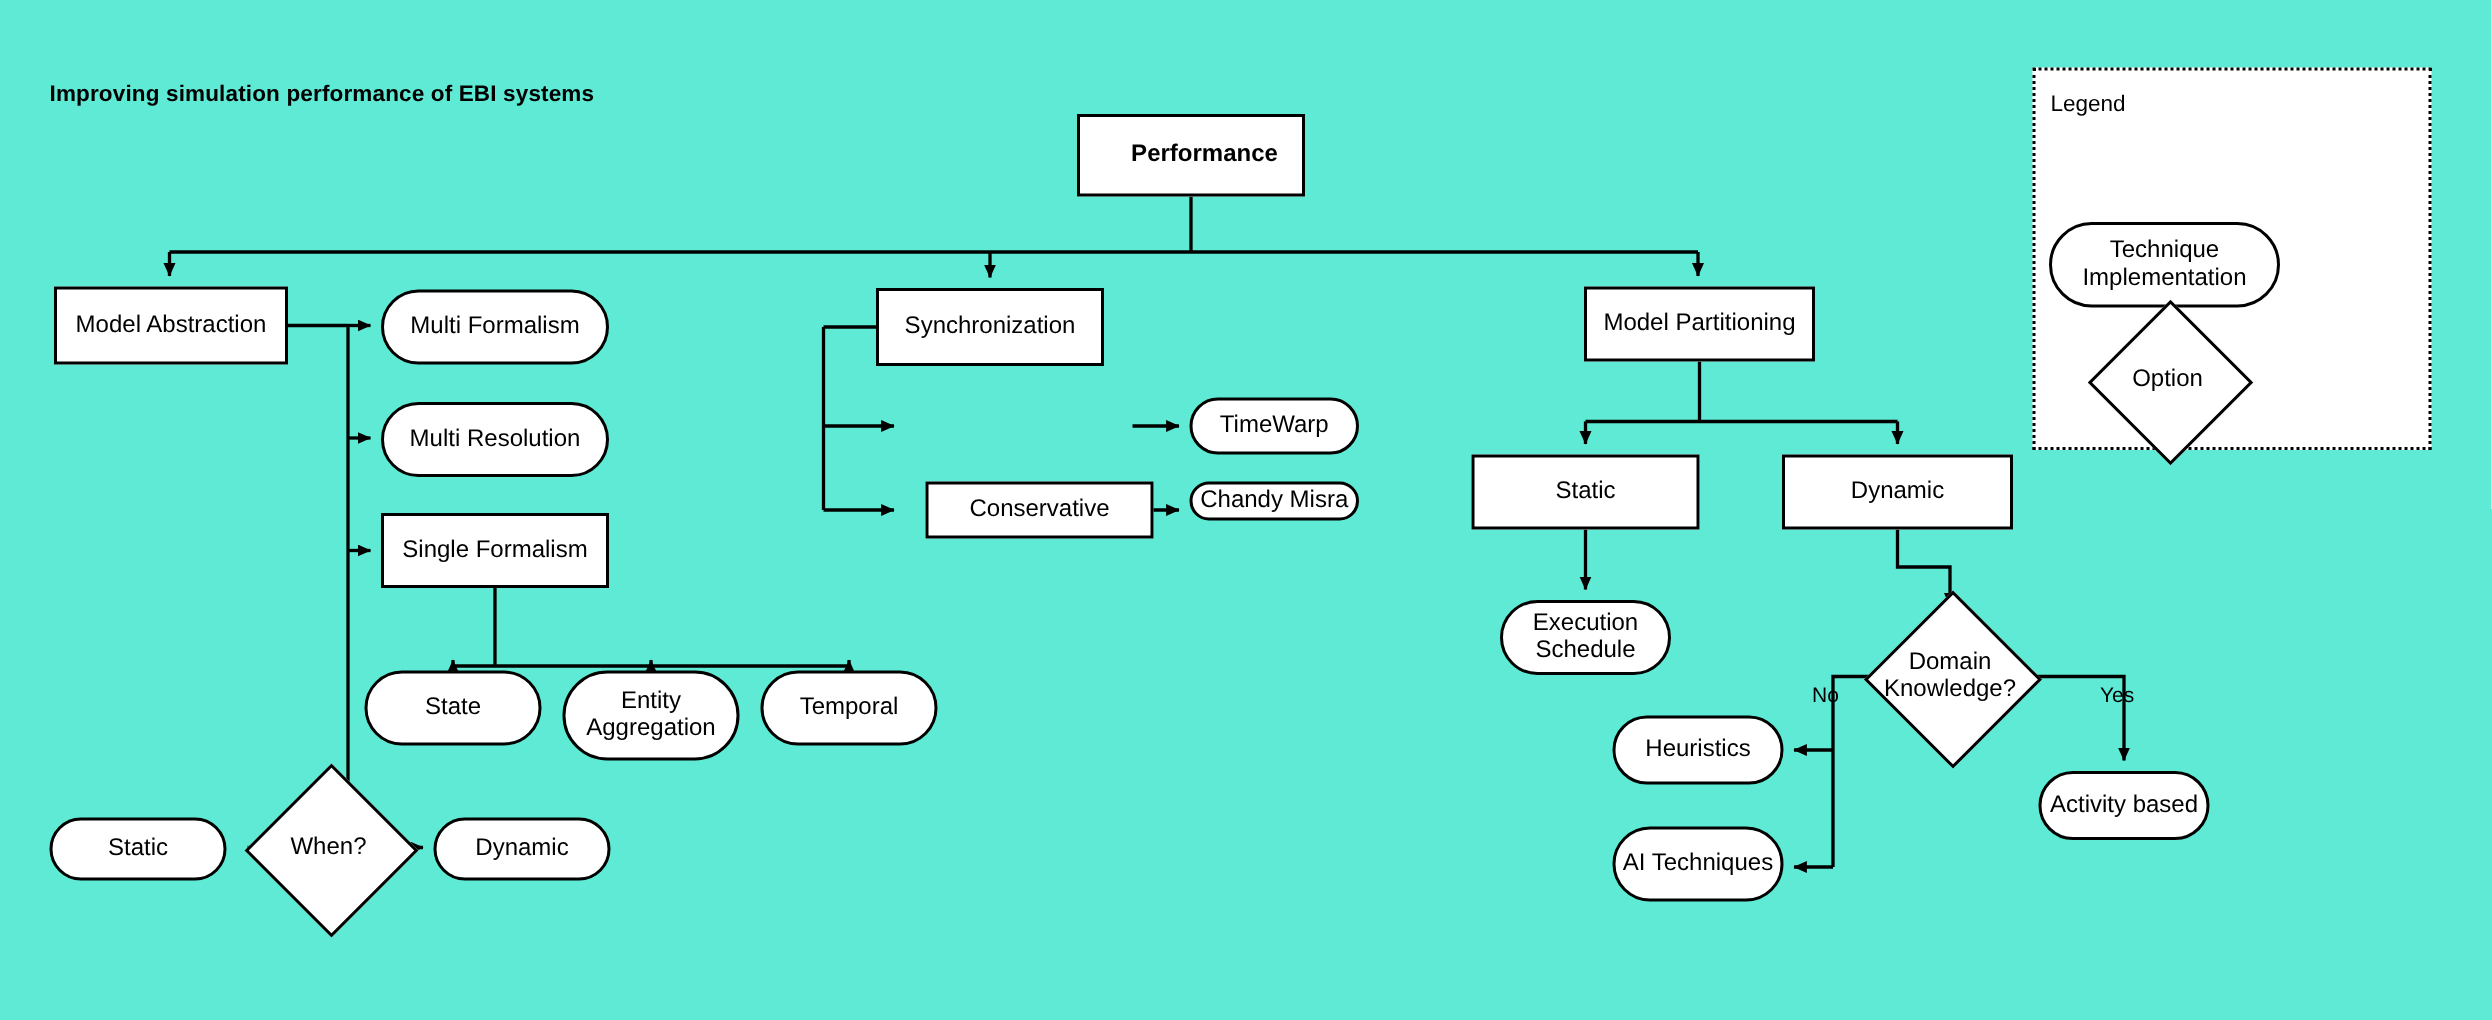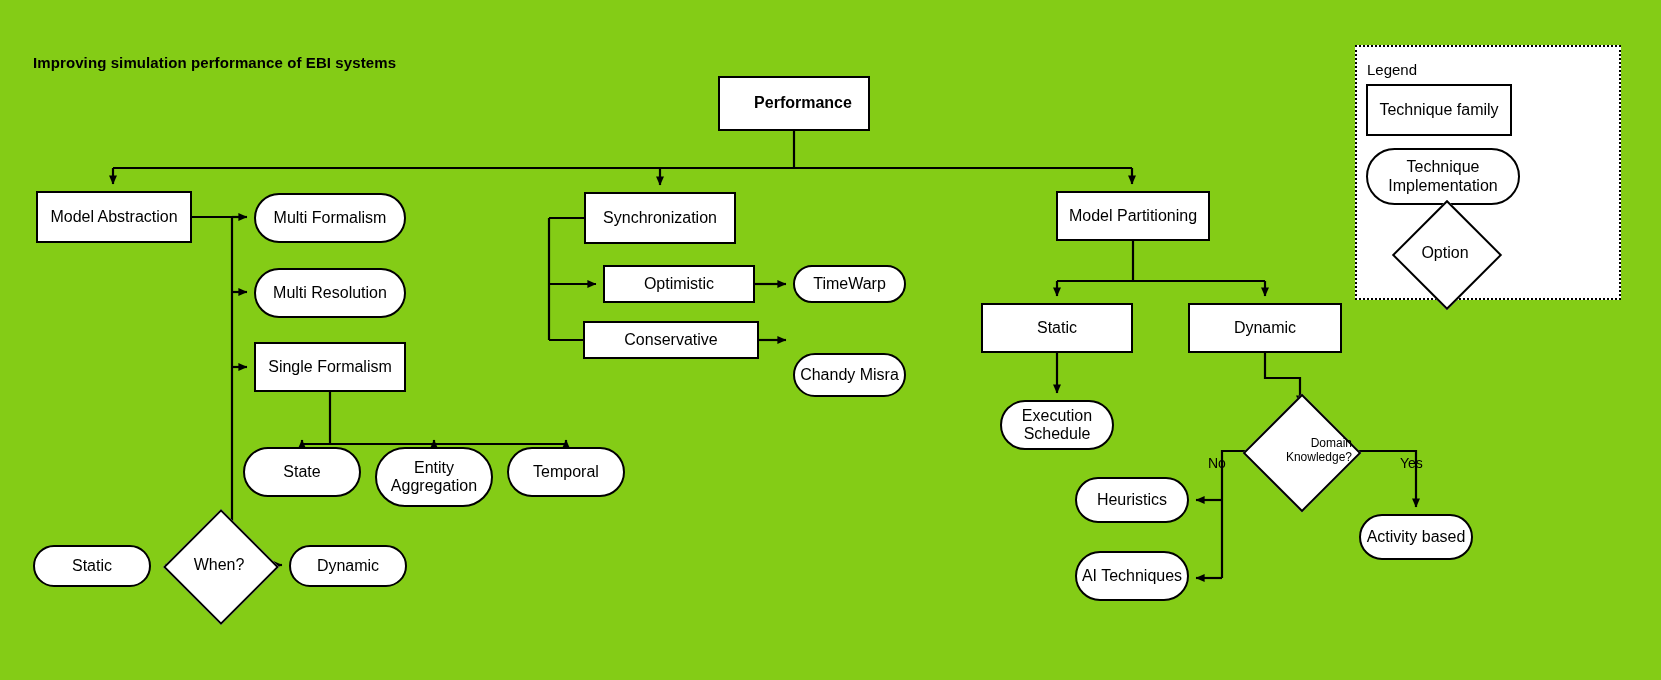--- a/index.html
+++ b/index.html
@@ -1,27 +1,27 @@
 <!DOCTYPE html>
 <html><head>
 <meta charset="utf-8">
 <style>
   html,body{margin:0;padding:0;background:#ffffff;}
   body{font-family:"Liberation Sans",sans-serif;}
-  #canvas{position:relative;width:1661px;height:680px;background:#84cc16;overflow:hidden;}
+  #canvas{position:relative;width:1661px;height:680px;background:#5eead4;overflow:hidden;}
   #wires{position:absolute;left:0;top:0;width:1661px;height:680px;}
   .title{position:absolute;left:33px;top:54px;font-size:15px;font-weight:bold;color:#000;letter-spacing:.1px;white-space:nowrap;}
   .node{position:absolute;box-sizing:border-box;border:2px solid #000;background:#fff;display:flex;align-items:center;justify-content:center;text-align:center;font-size:16px;color:#000;line-height:1.15;}
   .node.rect{border-radius:0;}
   .node.round{border-radius:999px;}
   .node.bold{font-weight:bold;padding-left:18px;}
   .diamond{position:absolute;box-sizing:border-box;}
   .diamond .dshape{position:absolute;left:0;top:0;width:100%;height:100%;background:#fff;border:2px solid #000;transform:rotate(45deg);}
   .diamond .dlabel{position:absolute;left:-22px;top:0;width:calc(100% + 44px);height:100%;display:flex;align-items:center;justify-content:center;text-align:center;font-size:16px;color:#000;line-height:1.15;}
-  .diamond.small .dlabel{font-size:12px;left:-12px;width:calc(100% + 24px);text-align:right;}
+  .diamond.small .dlabel{font-size:16px;left:-12px;width:calc(100% + 24px);}
   .edgelabel{position:absolute;font-size:14px;color:#000;white-space:nowrap;}
   .legend{position:absolute;box-sizing:border-box;border:2px dotted #000;background:#fff;}
   .legend-title{position:absolute;font-size:15px;color:#000;}
 </style>
 </head>
 <body>
 
 <div id="canvas">
 
   <div class="title">Improving simulation performance of EBI systems</div>
@@ -93,44 +93,42 @@
   <div class="node round" style="left:507px;top:447px;width:118px;height:50px;">Temporal</div>
 
   <div class="node round" style="left:33px;top:545px;width:118px;height:42px;">Static</div>
   <div class="diamond" style="left:180px;top:526px;width:78px;height:78px;">
     <div class="dshape"></div>
     <div class="dlabel">When?</div>
   </div>
   <div class="node round" style="left:289px;top:545px;width:118px;height:42px;">Dynamic</div>
 
   <div class="node rect" style="left:584px;top:192px;width:152px;height:52px;">Synchronization</div>
-  <div class="node rect" style="left:603px;top:265px;width:152px;height:38px;">Optimistic</div>
-  <div class="node rect" style="left:583px;top:321px;width:176px;height:38px;">Conservative</div>
+  <div class="node rect" style="left:617px;top:321px;width:152px;height:38px;">Conservative</div>
   <div class="node round" style="left:793px;top:265px;width:113px;height:38px;">TimeWarp</div>
-  <div class="node round" style="left:793px;top:321px;width:113px;height:44px;margin-top:32px;">Chandy Misra</div>
+  <div class="node round" style="left:793px;top:321px;width:113px;height:26px;">Chandy Misra</div>
 
   <div class="node rect" style="left:1056px;top:191px;width:154px;height:50px;">Model Partitioning</div>
   <div class="node rect" style="left:981px;top:303px;width:152px;height:50px;">Static</div>
   <div class="node rect" style="left:1188px;top:303px;width:154px;height:50px;">Dynamic</div>
   <div class="node round" style="left:1000px;top:400px;width:114px;height:50px;">Execution Schedule</div>
 
   <div class="diamond small" style="left:1260px;top:411px;width:80px;height:80px;">
     <div class="dshape"></div>
     <div class="dlabel">Domain Knowledge?</div>
   </div>
 
   <div class="node round" style="left:1075px;top:477px;width:114px;height:46px;">Heuristics</div>
   <div class="node round" style="left:1075px;top:551px;width:114px;height:50px;">AI Techniques</div>
   <div class="node round" style="left:1359px;top:514px;width:114px;height:46px;">Activity based</div>
 
   <div class="edgelabel" style="left:1208px;top:455px;">No</div>
   <div class="edgelabel" style="left:1400px;top:455px;">Yes</div>
 
   <div class="legend" style="left:1355px;top:45px;width:266px;height:255px;"></div>
   <div class="legend-title" style="left:1367px;top:61px;">Legend</div>
-  <div class="node rect" style="left:1366px;top:84px;width:146px;height:52px;">Technique family</div>
   <div class="node round" style="left:1366px;top:148px;width:154px;height:57px;">Technique Implementation</div>
   <div class="diamond" style="left:1408px;top:216px;width:74px;height:74px;">
     <div class="dshape"></div>
     <div class="dlabel">Option</div>
   </div>
 
 </div>
 
 </body></html>

